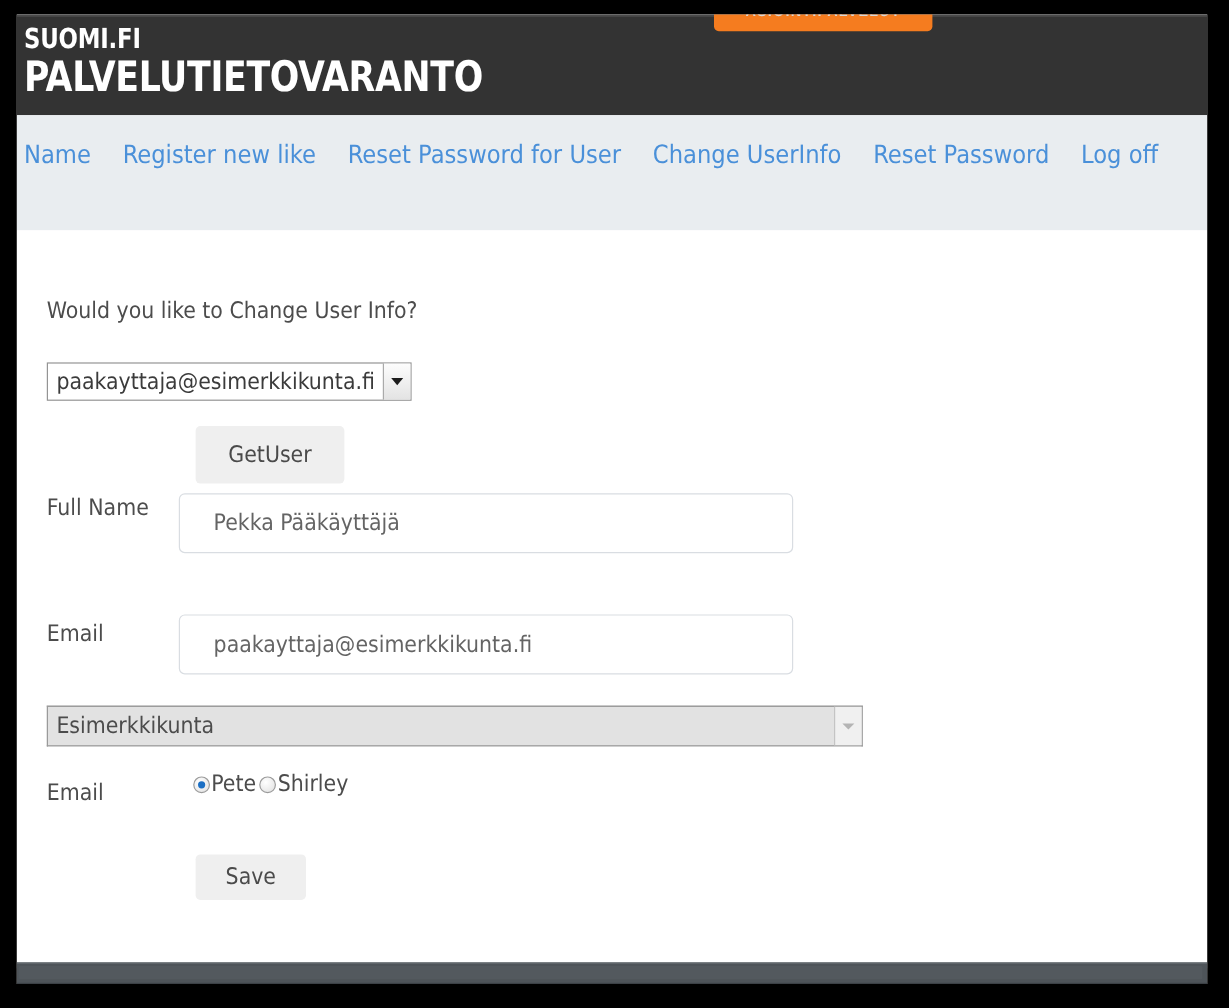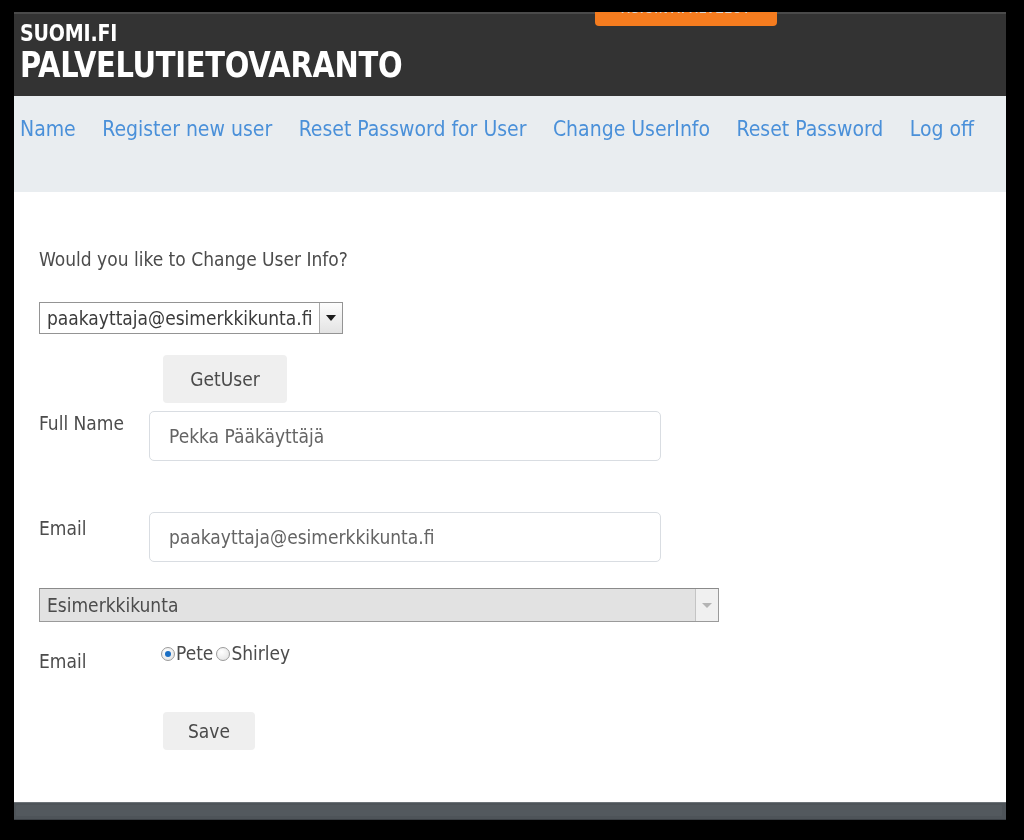--- a/index.html
+++ b/index.html
@@ -229,21 +229,21 @@
     position: absolute;
     left: 135px;
     width: 512px;
     height: 50px;
     border: 1px solid #d9dde2;
     border-radius: 5px;
     background: #ffffff;
     box-sizing: border-box;
     font-size: 19px;
     color: #646464;
-    padding: 0 19px;
+    padding: 0 28px;
     font-family: "Liberation Sans Narrow", "DejaVu Sans Condensed", "Liberation Sans", sans-serif;
     outline: none;
   }
   #input-fullname { top: 219px; }
   #input-email    { top: 320px; }
 
   
   .org-select-box {
     position: absolute;
     left: 25px;
@@ -350,21 +350,21 @@
       </div>
       <div class="logo-wrap">
         <span class="logo-top">SUOMI.FI</span>
         <span class="logo-bottom">PALVELUTIETOVARANTO</span>
       </div>
     </div>
 
     <div id="main-nav">
       <div class="nav-list">
         <a class="nav-link" href="#">Name</a>
-        <a class="nav-link" href="#">Register new user</a>
+        <a class="nav-link" href="#">Register new like</a>
         <a class="nav-link" href="#">Reset Password for User</a>
         <a class="nav-link" href="#">Change UserInfo</a>
         <a class="nav-link" href="#">Reset Password</a>
         <a class="nav-link" href="#">Log off</a>
       </div>
     </div>
 
     <div id="content">
 
       <div class="prompt-text">Would you like to Change User Info?</div>

